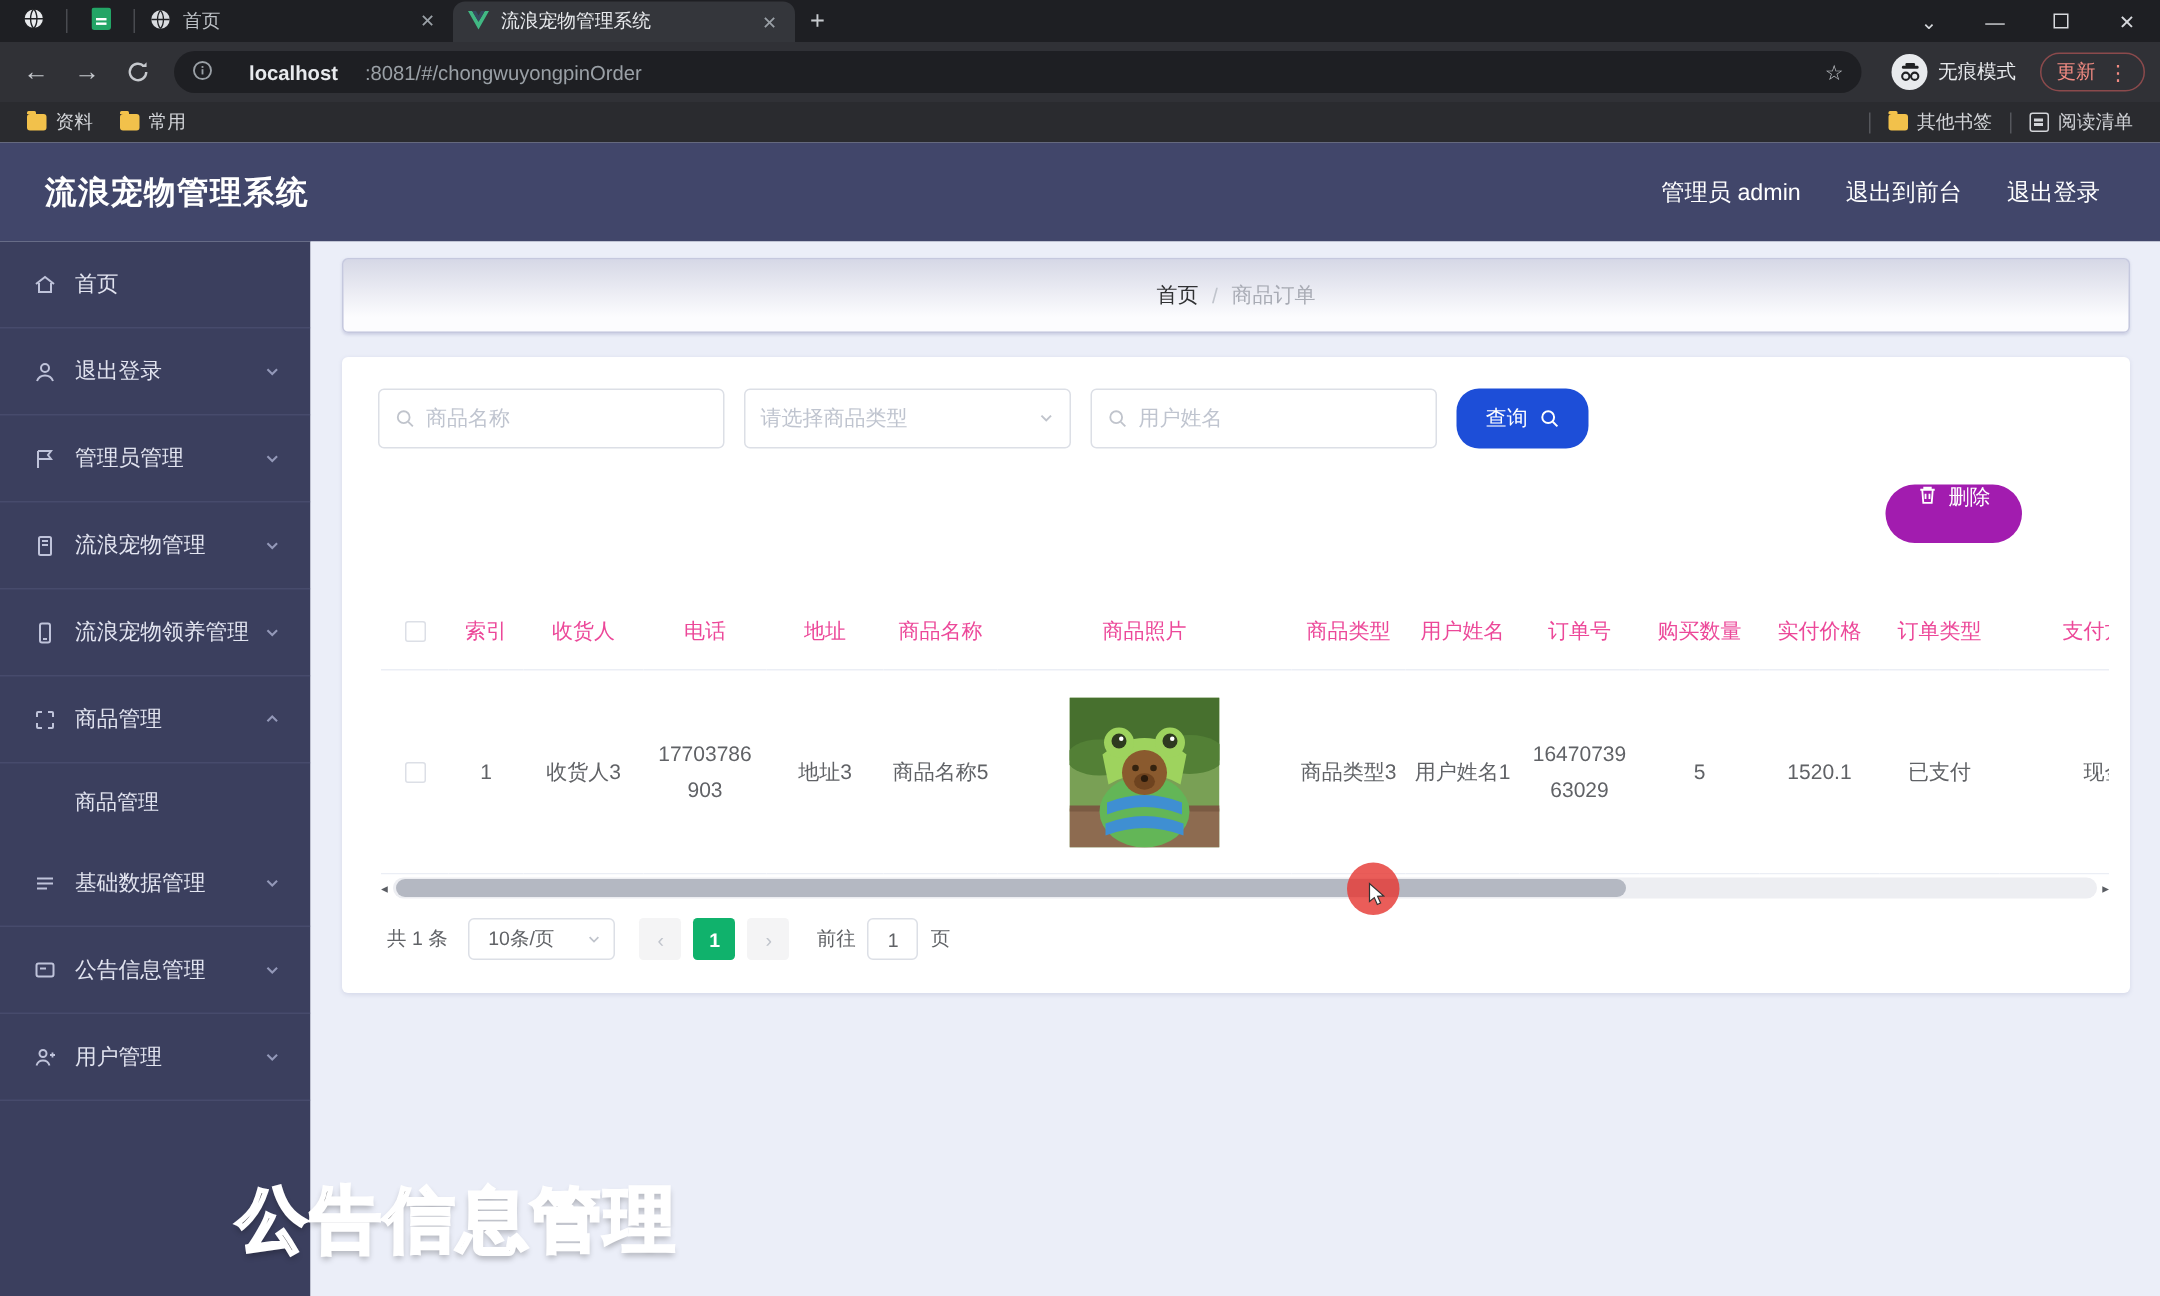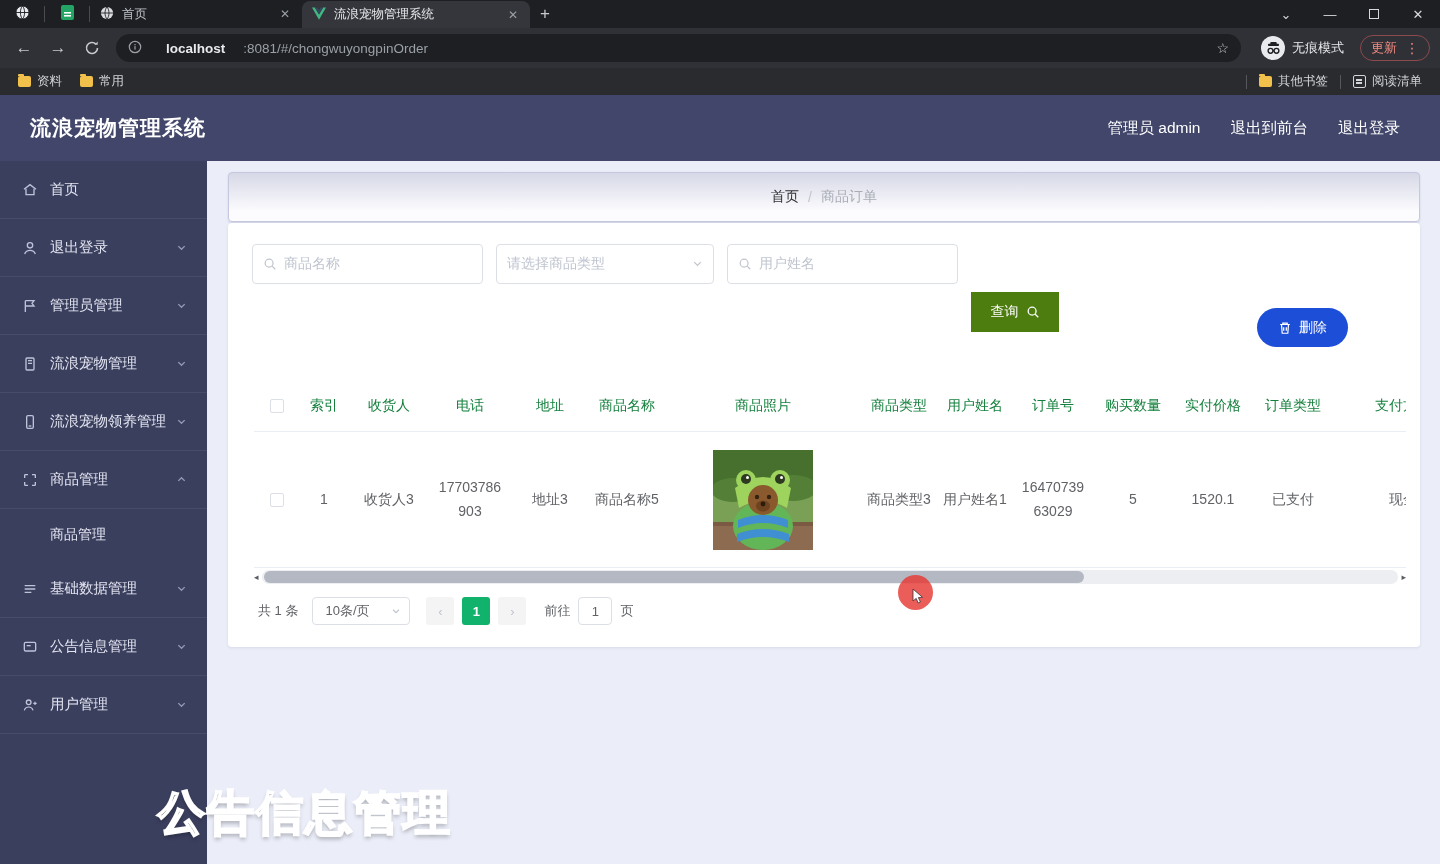--- a/index.html
+++ b/index.html
@@ -53,34 +53,34 @@
   .s-arrow { margin-left:auto; color:#9398b8; display:flex; }
   .s-sub { height:51px; display:flex; align-items:center; padding-left:50px; color:#e2e4f0; font-size:14px; }
   .s-sub.last { border-bottom:1px solid #474b6c; }
 
   .content { position:absolute; left:207px; top:161px; width:1233px; height:703px; background:#ebeef8; }
   .crumbcard { position:absolute; left:21px; top:11px; width:1192px; height:50px; border:1px solid #c5c8de; border-radius:4px; background:linear-gradient(#d6d8e6, #fcfcfe 80%); display:flex; align-items:center; justify-content:center; font-size:14px; box-shadow:0 1px 2px rgba(120,125,170,.25); }
   .crumb-home { color:#303133; }
   .crumb-sep { color:#c0c4cc; margin:0 9px; }
   .crumb-cur { color:#a9acb5; }
 
-  .maincard { position:absolute; left:21px; top:62px; width:1192px; height:424px; background:#ffffff; border-radius:4px; box-shadow:0 1px 3px rgba(120,125,170,.18); }
+  .maincard { position:absolute; left:21px; top:77px; width:1192px; height:424px; background:#ffffff; border-radius:4px; box-shadow:0 1px 3px rgba(120,125,170,.18); }
 
   .filters { position:absolute; left:24px; top:21px; display:flex; gap:13px; }
   .f-input { width:231px; height:40px; border:1px solid #dcdfe6; border-radius:4px; background:#fff; display:flex; align-items:center; padding:0 10px; gap:7px; color:#bfc4cf; font-size:14px; }
   .f-select { width:218px; }
   .f-select .chev { margin-left:auto; color:#c0c4cc; }
-  .searchbtn { width:88px; height:40px; background:#4d7c0f; border:none; border-radius:0; color:#fff; font-size:14px; display:flex; align-items:center; justify-content:center; gap:7px;margin-top:48px; }
+  .searchbtn { width:88px; height:40px; background:#1d4ed8; border:none; border-radius:15px; color:#fff; font-size:14px; display:flex; align-items:center; justify-content:center; gap:7px; }
   .sico { width:14px; height:14px; display:flex; }
 
-  .delbtn { position:absolute; right:72px; top:85px; height:39px; padding:0 21px; background:#1d4ed8; border:none; border-radius:20px; color:#fff; font-size:14px; display:flex; align-items:center; gap:7px; }
+  .delbtn { position:absolute; right:72px; top:85px; height:39px; padding:0 21px; background:#a21caf; border:none; border-radius:20px; color:#fff; font-size:14px; display:flex; gap:7px; }
 
   .tablewrap { position:absolute; left:26px; top:158px; width:1152px; overflow:hidden; }
   table { border-collapse:collapse; table-layout:fixed; width:1219px; }
-  th { color:#15803d; font-weight:400; font-size:14px; padding:16px 6px; border-bottom:1px solid #ebeef5; text-align:center; }
+  th { color:#ec4899; font-weight:400; font-size:14px; padding:16px 6px; border-bottom:1px solid #ebeef5; text-align:center; }
   td { color:#606266; font-size:14px; padding:10px 6px; border-bottom:1px solid #ebeef5; text-align:center; word-break:break-all; line-height:1.65; height:136px; vertical-align:middle; }
   .cb { width:14px; height:14px; border:1px solid #dcdfe6; border-radius:2px; background:#fff; margin:0 auto; }
   .photo { width:100px; height:100px; display:block; margin:0 auto; }
 
   .hscroll { position:absolute; left:26px; top:346px; width:1152px; height:15px; display:flex; align-items:center; }
   .harrow { color:#5a5d63; font-size:9px; width:8px; flex:none; }
   .htrack { flex:1; height:14px; background:#edeef2; border-radius:7px; position:relative; }
   .hthumb { position:absolute; left:2px; top:1px; width:820px; height:12px; background:#b4b8c2; border-radius:6px; }
 
   .pagerow { position:absolute; left:30px; top:374px; height:28px; display:flex; align-items:center; font-size:13px; color:#606266; }

